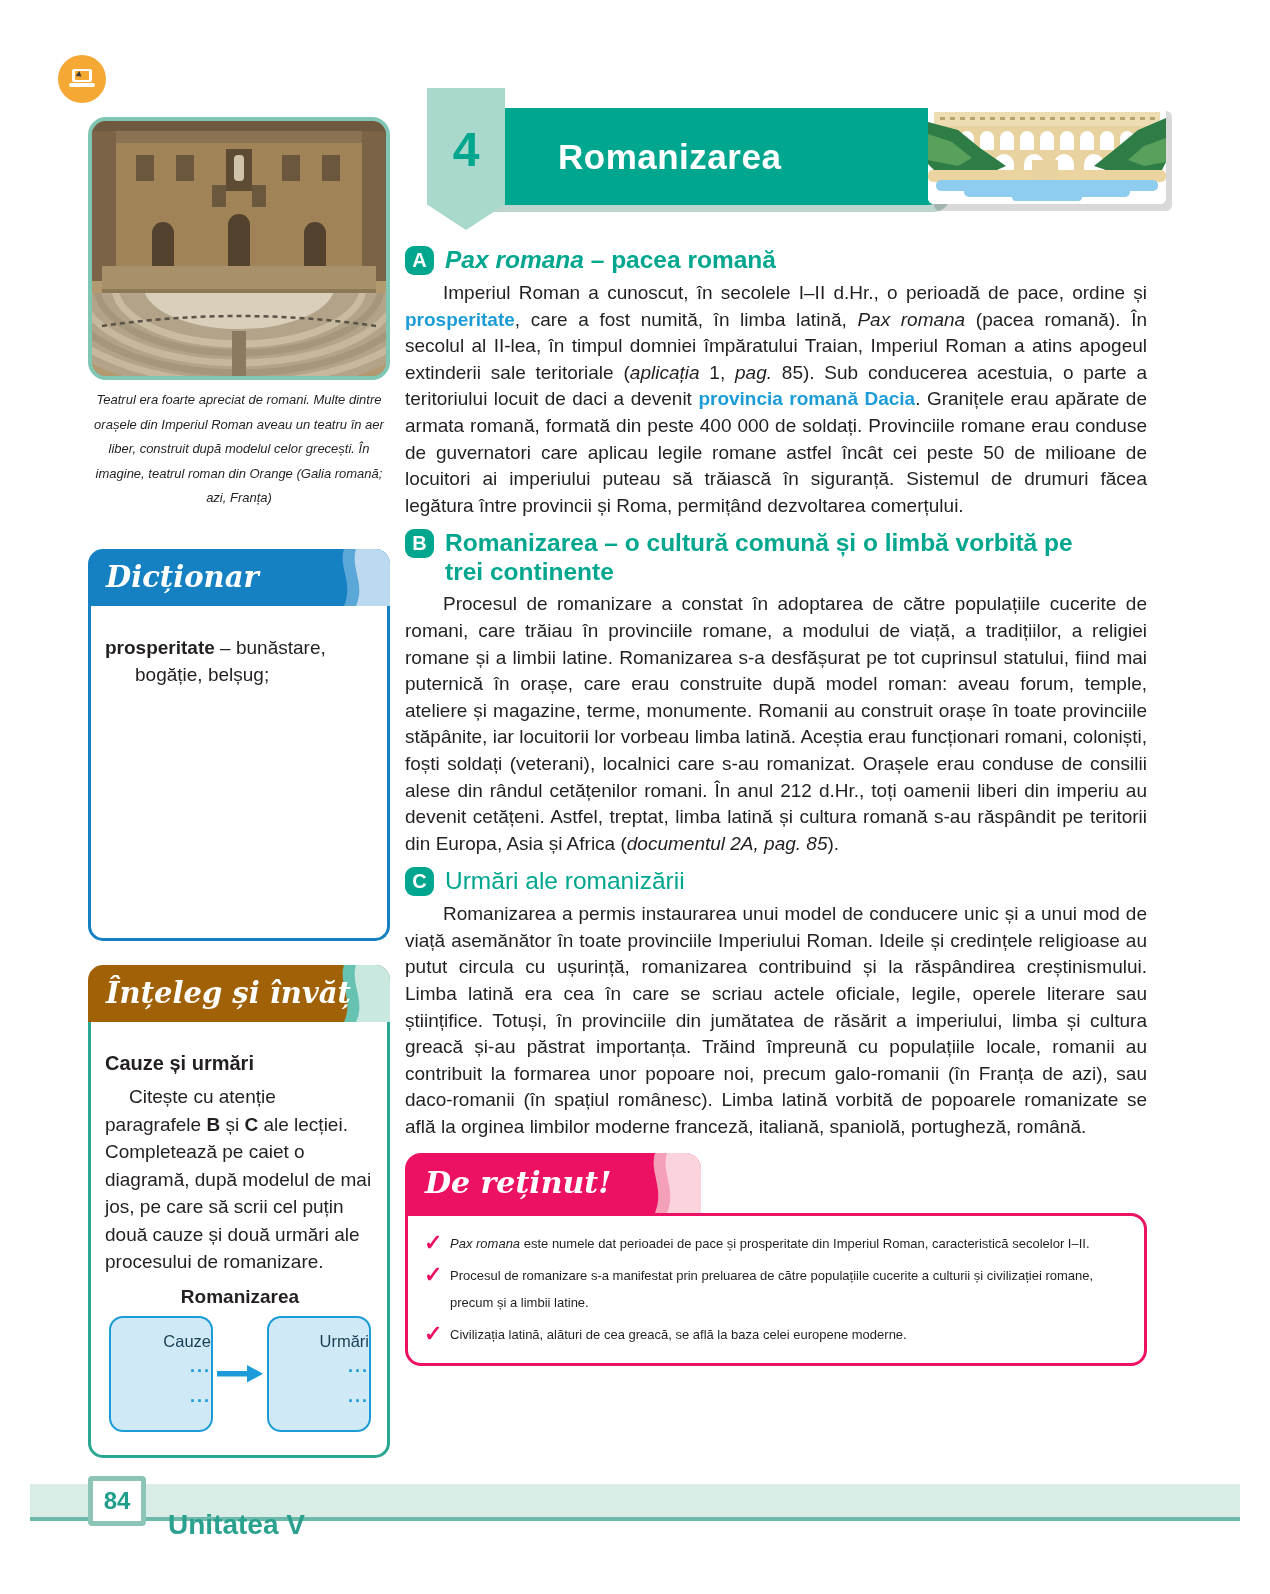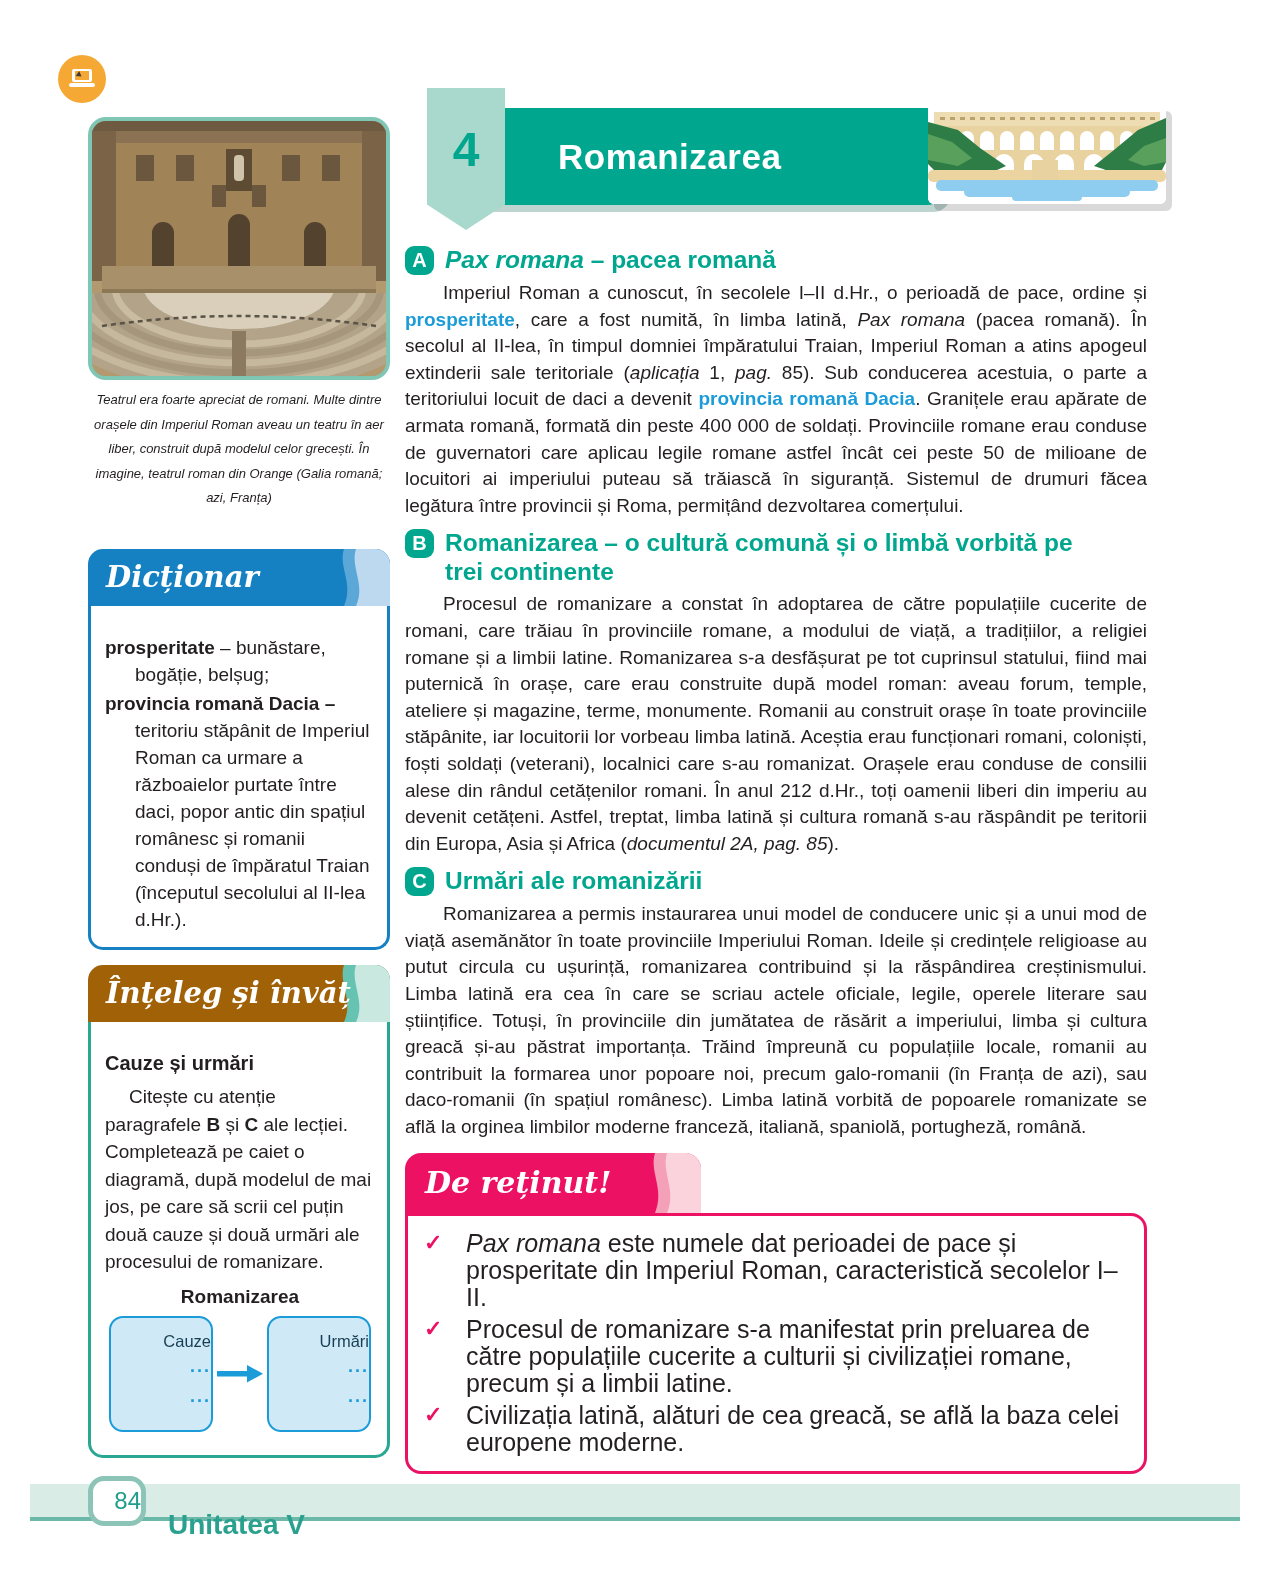--- a/index.html
+++ b/index.html
@@ -66,28 +66,28 @@
 
   
   .remember{margin-top:12px;position:relative;width:742px;}
   .rem-tab{position:relative;width:296px;height:60px;background:#ed1164;border-radius:16px 16px 0 0;overflow:hidden;}
   .rem-tab .bl{position:relative;z-index:2;color:#fff;font-family:"DejaVu Serif",serif;font-weight:700;
                font-style:italic;font-size:30px;line-height:60px;padding-left:20px;}
   .rem-body{border:3px solid #ed1164;border-radius:0 16px 16px 16px;box-sizing:border-box;
             padding:14px 20px 10px 16px;background:#fff;}
   .rem-item{display:flex;margin-bottom:5px;}
   .check{flex:0 0 26px;color:#ed1164;font-weight:700;font-size:22px;line-height:26px;}
-  .rem-text{font-size:25px;line-height:27px;margin-left:16px;}
+  .rem-text{font-size:13px;line-height:27px;}
 
   
   .foot-bar{position:absolute;left:30px;top:1484px;width:1210px;height:33px;background:#d9ece6;
             border-bottom:4px solid #6db9a9;}
   .foot-badge{position:absolute;left:88px;top:1476px;width:58px;height:50px;background:#fff;
-              border:5px solid #8cc4b7;border-radius:16px;box-sizing:border-box;
-              text-align:right;font-weight:400;font-size:24px;line-height:40px;color:#1f9e8b;}
+              border:5px solid #8cc4b7;border-radius:4px;box-sizing:border-box;
+              text-align:center;font-weight:700;font-size:24px;line-height:40px;color:#1f9e8b;}
   .foot-label{position:absolute;left:168px;top:1489px;font-weight:700;font-size:28px;color:#2aa08e;margin-top:20px;}
 </style>
 </head>
 <body>
 
 <div class="page">
 
   <div class="amii">
     <div class="laptop">
       <div class="scr"></div>
@@ -212,21 +212,20 @@
   <div class="sidebox" style="top:549px;">
     <div class="head dict-head">
       <svg class="wave" width="80" height="57" viewBox="0 0 80 57">
         <path d="M34,0 C28,18 44,34 34,57 L80,57 L80,0 Z" fill="#5aa7d8"></path>
         <path d="M46,0 C40,18 56,36 46,57 L80,57 L80,0 Z" fill="#bcd9ef"></path>
       </svg>
       <div class="bl">Dicționar</div>
     </div>
     <div class="bodybox dict-body">
       <div class="entry"><span style="font-weight: 700;">prosperitate</span><span> – bunăstare, bogăție, belșug;</span></div>
-      <div class="entry"><span style="font-weight: 700;">provincia romană Dacia – </span><span>teritoriu stăpânit de Imperiul Roman ca urmare a războaielor purtate între daci, popor antic din spațiul românesc și romanii conduși de împăratul Traian (începutul secolului al II-lea d.Hr.).</span></div>
     </div>
   </div>
 
   <div class="sidebox" style="top:965px;">
     <div class="head und-head">
       <svg class="wave" width="80" height="57" viewBox="0 0 80 57">
         <path d="M34,0 C28,18 44,34 34,57 L80,57 L80,0 Z" fill="#66c3b1"></path>
         <path d="M46,0 C40,18 56,36 46,57 L80,57 L80,0 Z" fill="#c9e8e0"></path>
       </svg>
       <div class="bl">Înțeleg și învăț</div>
@@ -265,21 +264,21 @@
     <p class="par"><span>Imperiul Roman a cunoscut, în secolele I–II d.Hr., o perioadă de pace, ordine și </span><span style="font-weight: 700; color: rgb(27, 156, 216);">prosperitate</span><span>, care a fost numită, în limba latină, </span><span style="font-style: italic;">Pax romana</span><span> (pacea romană). În secolul al II-lea, în timpul domniei împăratului Traian, Imperiul Roman a atins apogeul extinderii sale teritoriale (</span><span style="font-style: italic;">aplicația</span><span> 1, </span><span style="font-style: italic;">pag.</span><span> 85). Sub conducerea acestuia, o parte a teritoriului locuit de daci a devenit </span><span style="font-weight: 700; color: rgb(27, 156, 216);">provincia romană Dacia</span><span>. Granițele erau apărate de armata romană, formată din peste 400 000 de soldați. Provinciile romane erau conduse de guvernatori care aplicau legile romane astfel încât cei peste 50 de milioane de locuitori ai imperiului puteau să trăiască în siguranță. Sistemul de drumuri făcea legătura între provincii și Roma, permițând dezvoltarea comerțului.</span></p>
 
     <div class="sect-head">
       <div class="badge">B</div>
       <div class="sect-title"><span style="font-weight: 700;">Romanizarea – o cultură comună și o limbă vorbită pe trei continente</span></div>
     </div>
     <p class="par"><span>Procesul de romanizare a constat în adoptarea de către populațiile cucerite de romani, care trăiau în provinciile romane, a modului de viață, a tradițiilor, a religiei romane și a limbii latine. Romanizarea s-a desfășurat pe tot cuprinsul statului, fiind mai puternică în orașe, care erau construite după model roman: aveau forum, temple, ateliere și magazine, terme, monumente. Romanii au construit orașe în toate provinciile stăpânite, iar locuitorii lor vorbeau limba latină. Aceștia erau funcționari romani, coloniști, foști soldați (veterani), localnici care s-au romanizat. Orașele erau conduse de consilii alese din rândul cetățenilor romani. În anul 212 d.Hr., toți oamenii liberi din imperiu au devenit cetățeni. Astfel, treptat, limba latină și cultura romană s-au răspândit pe teritorii din Europa, Asia și Africa (</span><span style="font-style: italic;">documentul 2A, pag. 85</span><span>).</span></p>
 
     <div class="sect-head">
       <div class="badge">C</div>
-      <div class="sect-title"><span style="font-weight: 700;">Urmări ale romanizării</span></div>
+      <div class="sect-title"><span style="font-weight: 400;">Urmări ale romanizării</span></div>
     </div>
     <p class="par"><span>Romanizarea a permis instaurarea unui model de conducere unic și a unui mod de viață asemănător în toate provinciile Imperiului Roman. Ideile și credințele religioase au putut circula cu ușurință, romanizarea contribuind și la răspândirea creștinismului. Limba latină era cea în care se scriau actele oficiale, legile, operele literare sau științifice. Totuși, în provinciile din jumătatea de răsărit a imperiului, limba și cultura greacă și-au păstrat importanța. Trăind împreună cu populațiile locale, romanii au contribuit la formarea unor popoare noi, precum galo-romanii (în Franța de azi), sau daco-romanii (în spațiul românesc). Limba latină vorbită de popoarele romanizate se află la orginea limbilor moderne franceză, italiană, spaniolă, portugheză, română.</span></p>
 
     <div class="remember">
       <div class="rem-tab">
         <svg class="wave" width="80" height="60" viewBox="0 0 80 60" style="position:absolute;right:0;top:0;">
           <path d="M34,0 C28,19 44,36 34,60 L80,60 L80,0 Z" fill="#f4a0b8"></path>
           <path d="M46,0 C40,19 56,38 46,60 L80,60 L80,0 Z" fill="#fbd3dc"></path>
         </svg>
         <div class="bl">De reținut!</div>

